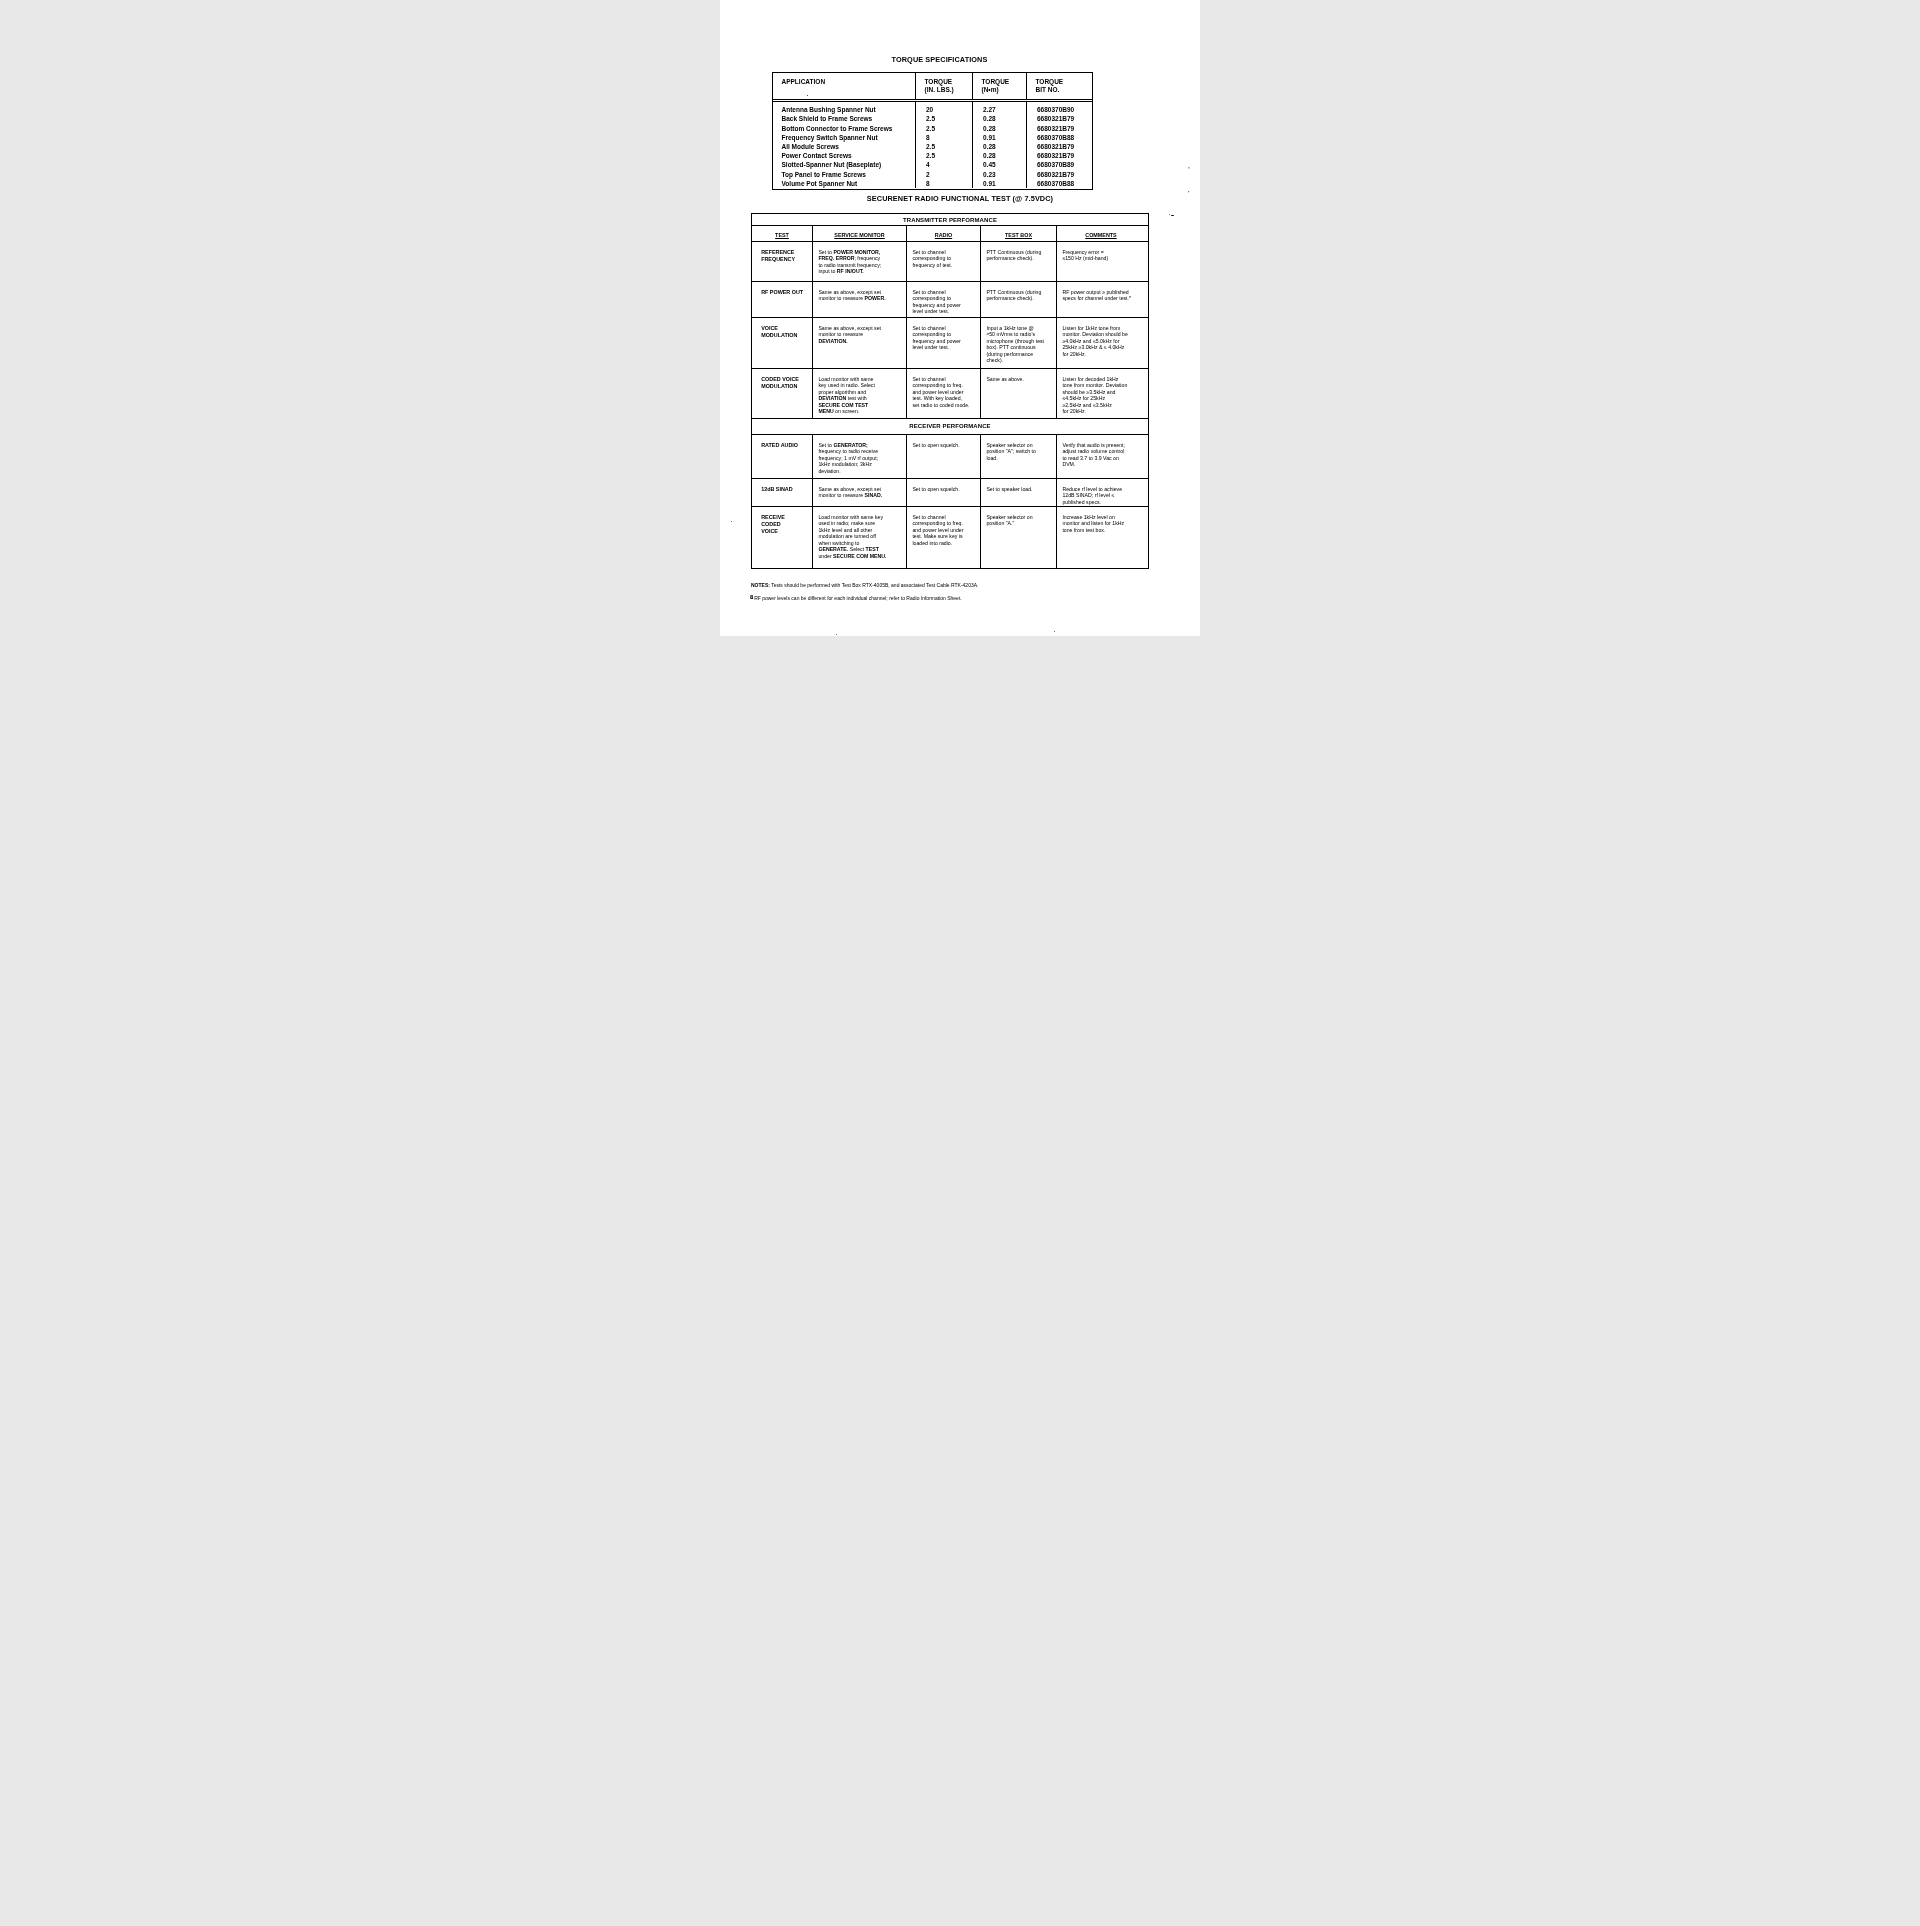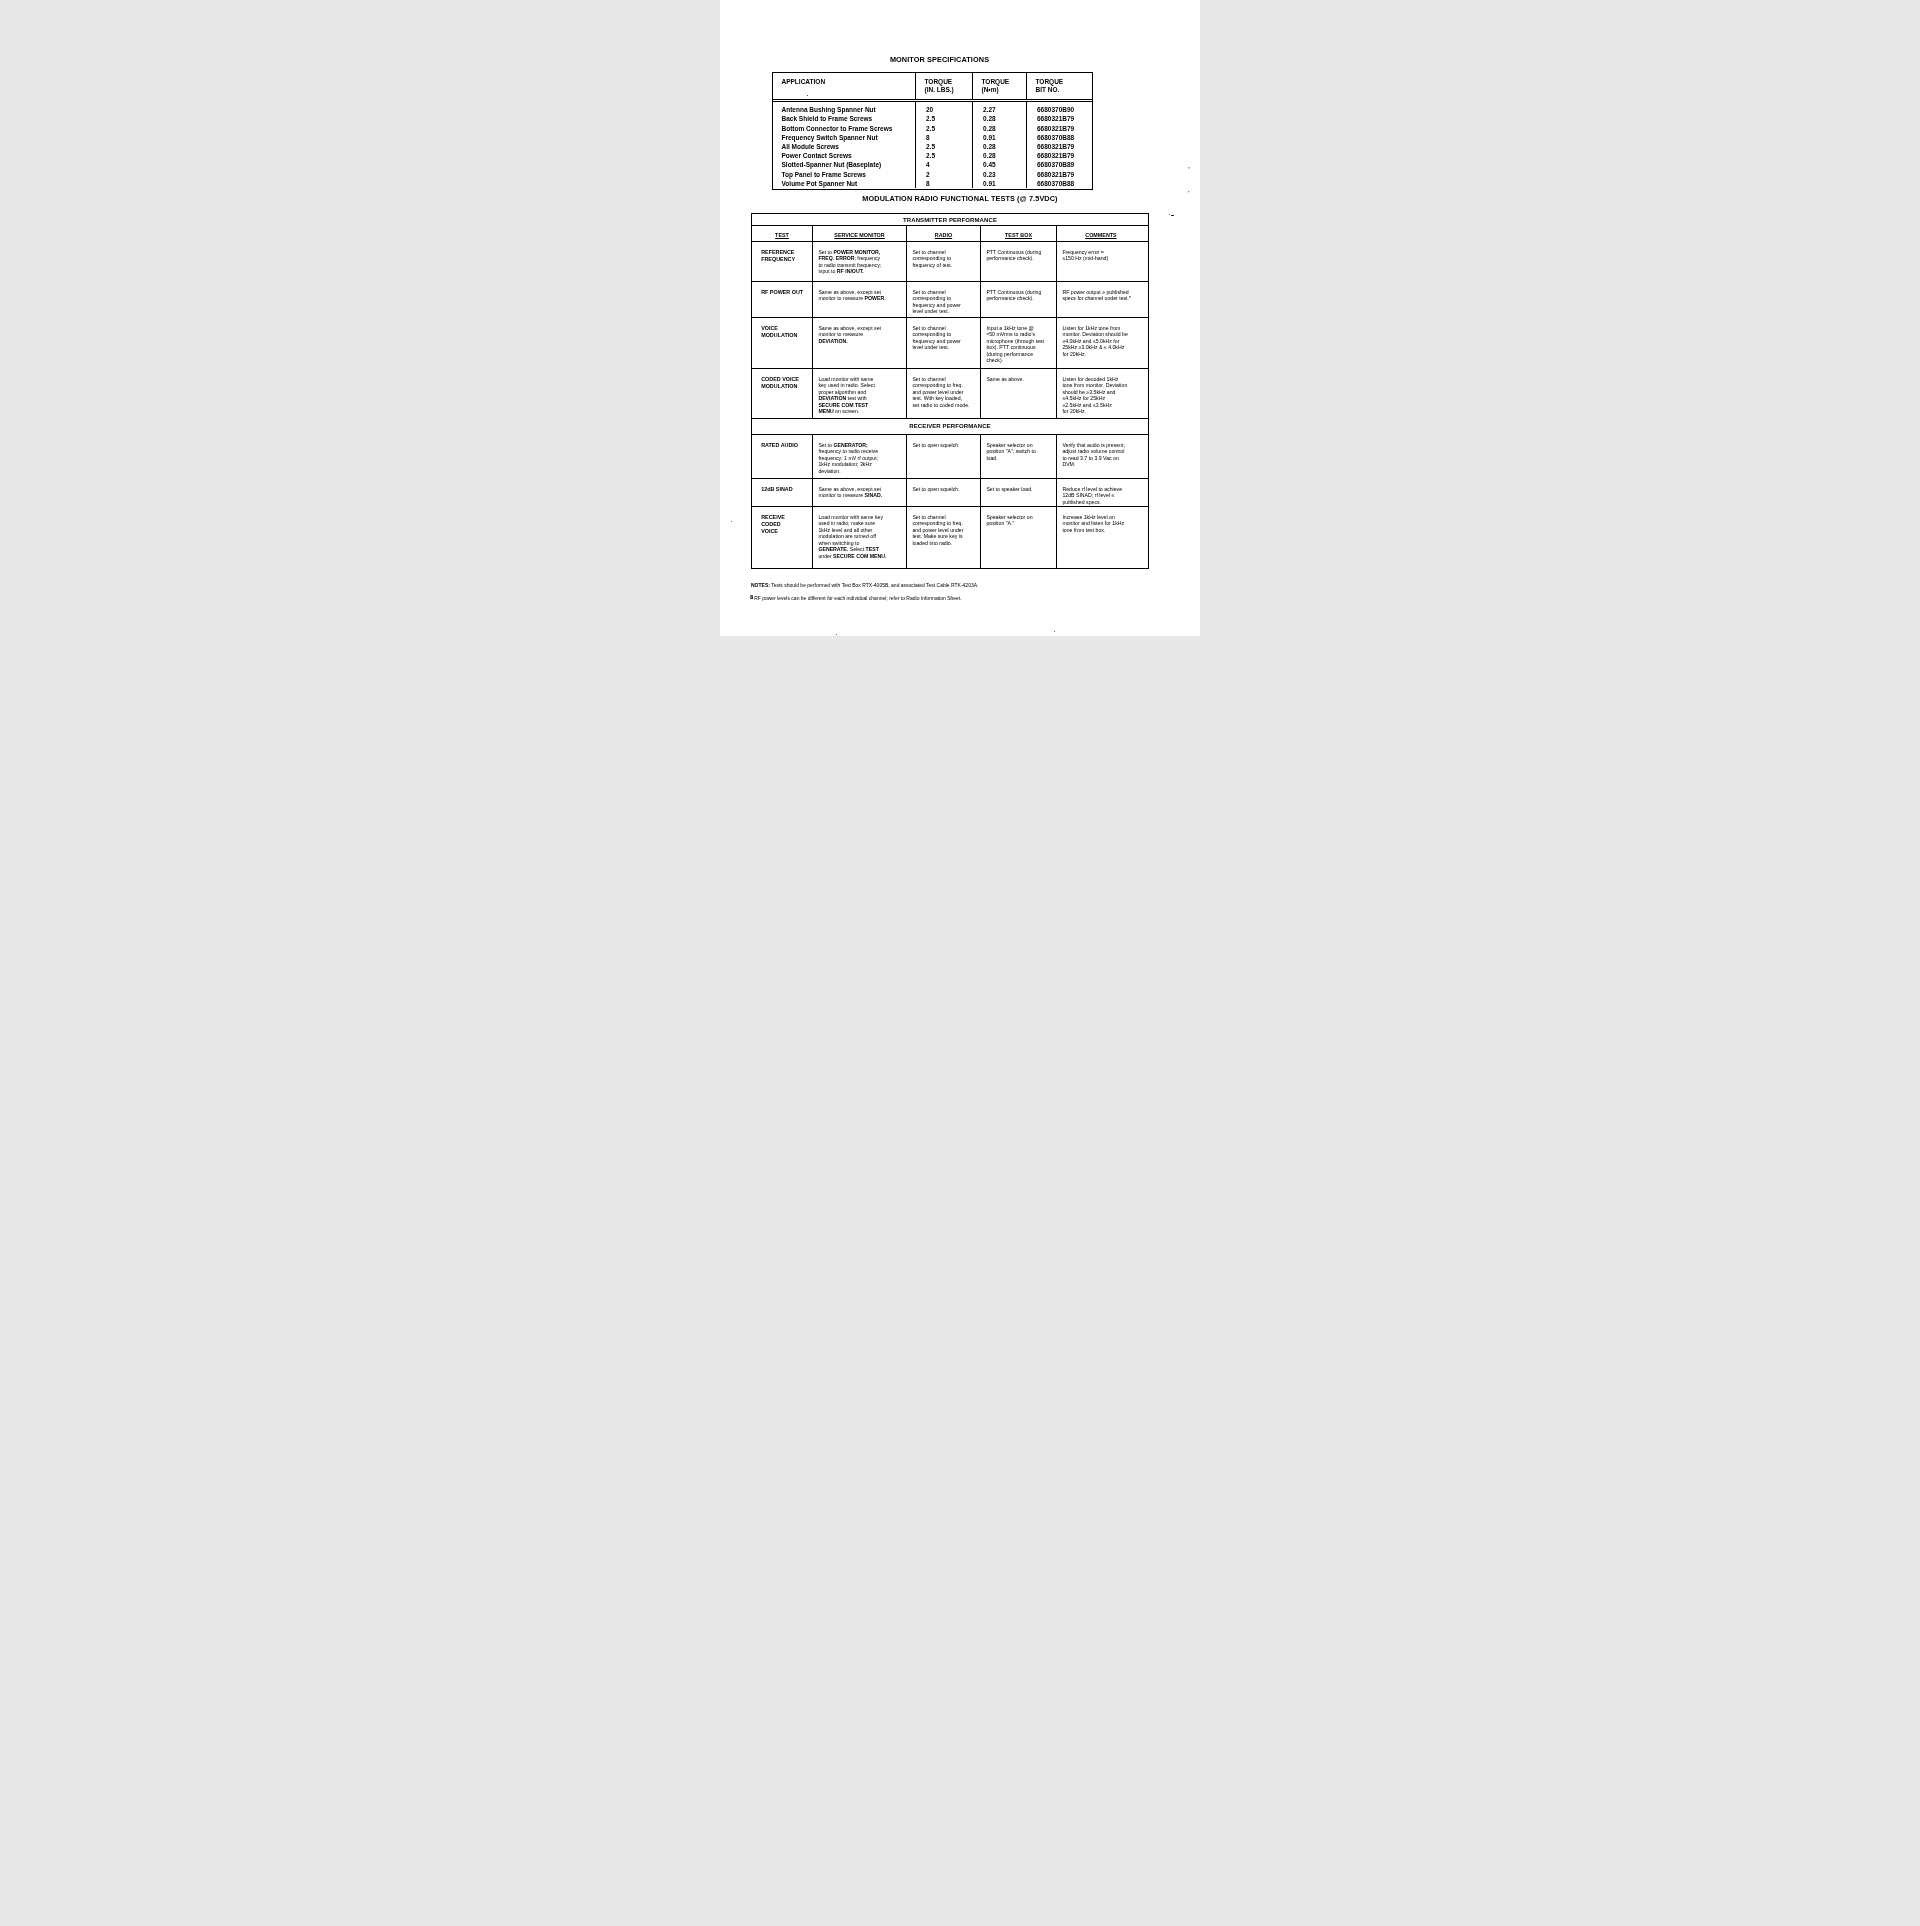--- a/index.html
+++ b/index.html
@@ -69,21 +69,21 @@
   .art { position:absolute; color:#111; pointer-events:none; }
   .dot { width:1.2px; height:1.2px; background:#111; border-radius:50%; }
   .speck { width:0.8px; height:0.8px; background:#222; border-radius:50%; }
   .dash { width:2.7px; height:1.2px; background:#111; border-radius:0.4px; }
 </style>
 </head>
 <body>
 
 <div class="page">
 
-  <div class="title1">MONITOR SPECIFICATIONS</div>
+  <div class="title1">TORQUE SPECIFICATIONS</div>
 
   <div class="ttable">
     <div class="tgrid thead">
       <div>APPLICATION</div>
       <div>TORQUE
 (IN. LBS.)</div>
       <div>TORQUE
 (N•m)</div>
       <div>TORQUE
 BIT NO.</div>
@@ -155,21 +155,21 @@
 
         <div class="tgrid trow">
           <div>Volume Pot Spanner Nut</div>
           <div class="num">8</div>
           <div class="num">0.91</div>
           <div class="num">6680370B88</div>
         </div>
       </div>
   </div>
 
-  <div class="title2">MODULATION RADIO FUNCTIONAL TESTS (@ 7.5VDC)</div>
+  <div class="title2">SECURENET RADIO FUNCTIONAL TEST (@ 7.5VDC)</div>
 
   <div class="stable">
 
     <div class="band">TRANSMITTER PERFORMANCE</div>
 
     <div class="sgrid shead">
       <div>TEST</div>
       <div>SERVICE MONITOR</div>
       <div>RADIO</div>
       <div>TEST BOX</div>

